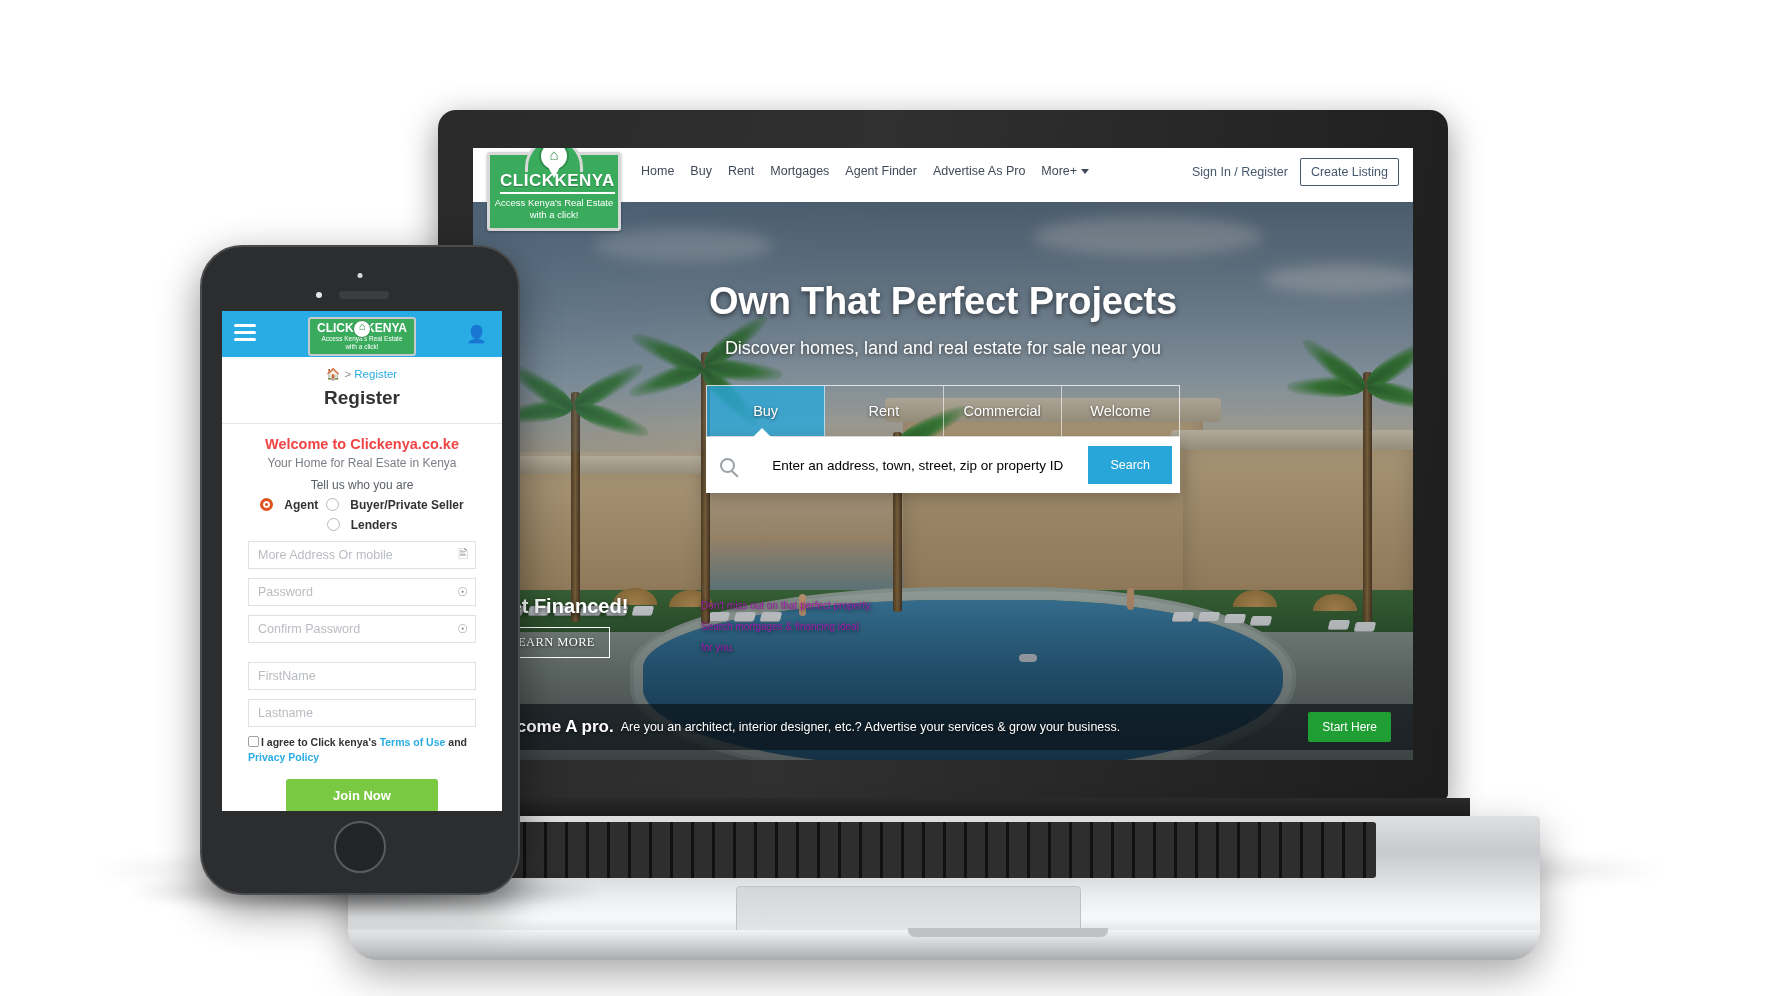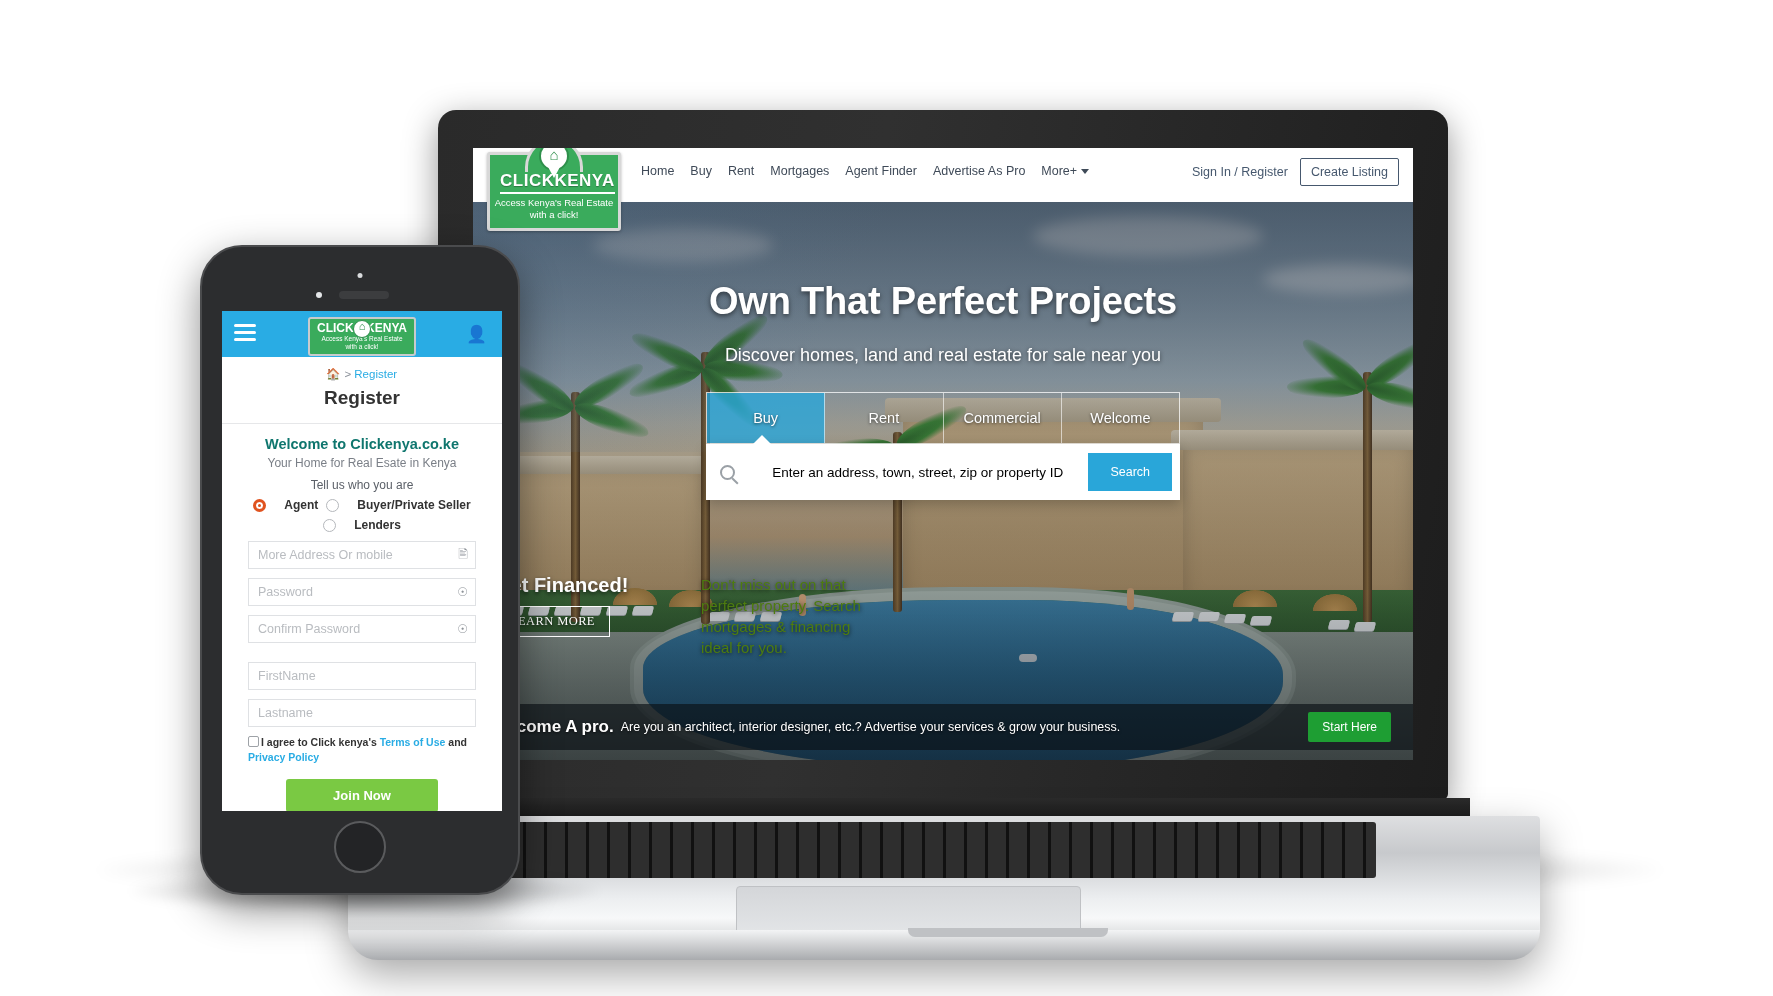--- a/index.html
+++ b/index.html
@@ -172,21 +172,21 @@
   .hero-diag {
     position: absolute; left: 0; top: 0; width: 520px; height: 250px;
     background: linear-gradient(118deg, rgba(80,110,140,.28) 0%, rgba(80,110,140,0) 65%);
   }
   .hero-content { position: absolute; inset: 0; z-index: 4; text-align: center; }
   .hero-h1 {
     margin-top: 78px; color: #fff; font-size: 38px; font-weight: bold;
     text-shadow: 0 2px 5px rgba(0,0,0,.55); letter-spacing: -.2px;
   }
   .hero-sub {
-    margin-top: 22px; color: #fff; font-size: 18px;
+    margin-top: 15px; color: #fff; font-size: 18px;
     text-shadow: 0 1px 4px rgba(0,0,0,.6);
   }
   .tabs {
     margin: 26px auto 0; width: 474px; height: 52px; display: flex;
     border: 1px solid rgba(255,255,255,.75);
   }
   .tab {
     flex: 1; display: flex; align-items: center; justify-content: center;
     color: #fff; font-size: 14.5px; border-right: 1px solid rgba(255,255,255,.6);
     text-shadow: 0 1px 3px rgba(0,0,0,.6); cursor: pointer;
@@ -219,21 +219,21 @@
   .promo-title {
     color: #fff; font-size: 20px; font-weight: bold;
     text-shadow: 0 2px 4px rgba(0,0,0,.7);
   }
   .promo-btn {
     display: inline-block; margin-top: 9px; border: 1px solid #fff; color: #fff;
     font-family: "Liberation Serif", serif; font-size: 12.5px; letter-spacing: .4px;
     padding: 7px 14px; text-shadow: 0 1px 3px rgba(0,0,0,.7); cursor: pointer;
   }
   .promo-text {
-    color: #4d7c0f; font-size: 15px; line-height: 21px; max-width: 172px;
+    color: #a21caf; font-size: 10px; line-height: 21px; max-width: 172px;
     text-shadow: 0 1px 4px rgba(0,0,0,.75);
   }
 
   .probar {
     position: absolute; left: 0; bottom: 10px; width: 940px; height: 46px;
     background: rgba(10,16,22,.66); z-index: 5;
     display: flex; align-items: center; padding: 0 22px;
   }
   .pro-strong { color: #fff; font-size: 17px; font-weight: bold; text-shadow: 0 1px 3px rgba(0,0,0,.7); }
   .pro-text { color: #fff; font-size: 12.5px; margin-left: 7px; text-shadow: 0 1px 3px rgba(0,0,0,.7); }
@@ -279,25 +279,25 @@
   .ph-pin::after { content:"\2302"; position:absolute; left:50%; top:-1px; transform:translateX(-50%); font-size:11px; color:#2e8f4b; }
   .ph-user { margin-left: auto; margin-right: 14px; color: #fff; font-size: 17px; }
 
   .ph-crumb { text-align: center; padding: 10px 0 0; font-size: 11.5px; color: #8a9099; }
   .ph-crumb .hm { color: #29ace4; }
   .ph-crumb .cr { color: #29ace4; }
   .ph-title { text-align: center; font-size: 19px; color: #333; padding: 6px 0 14px; font-weight: bold; }
   .ph-divider { height: 1px; background: #e6e7e9; }
 
   .ph-form { padding: 12px 26px 0; }
-  .ph-welcome { text-align: center; color: #0f766e; font-size: 14.5px; font-weight: bold; }
+  .ph-welcome { text-align: center; color: #ef4444; font-size: 14.5px; font-weight: bold; }
   .ph-welsub { text-align: center; color: #7a7f87; font-size: 12px; margin-top: 4px; }
   .ph-tellus { text-align: center; color: #5b6068; font-size: 12px; margin-top: 8px; }
   .radios { display: flex; justify-content: center; align-items: center; gap: 8px; margin-top: 6px; flex-wrap: wrap; }
-  .radio { display: inline-flex; align-items: flex-end; gap: 18px; font-size: 12px; color: #333; font-weight: bold; }
+  .radio { display: inline-flex; align-items: flex-start; gap: 11px; font-size: 12px; color: #333; font-weight: bold; }
   .rdot { width: 13px; height: 13px; border-radius: 50%; border: 1px solid #b5b8bc; background: #fff; flex: none; }
   .rdot.on { border: 3px solid #e0531f; background: #fff; box-shadow: inset 0 0 0 2px #fff, inset 0 0 0 6px #e0531f; }
   .radios2 { display: flex; justify-content: center; margin-top: 6px; }
 
   .fld {
     position: relative; margin-top: 9px; height: 28px; border: 1px solid #dfe1e4;
     display: flex; align-items: center; padding: 0 26px 0 9px; background: #fff;
   }
   .fld span { color: #b9bcc0; font-size: 12.5px; }
   .fld .ico { position: absolute; right: 7px; color: #8d9298; font-size: 12px; }

